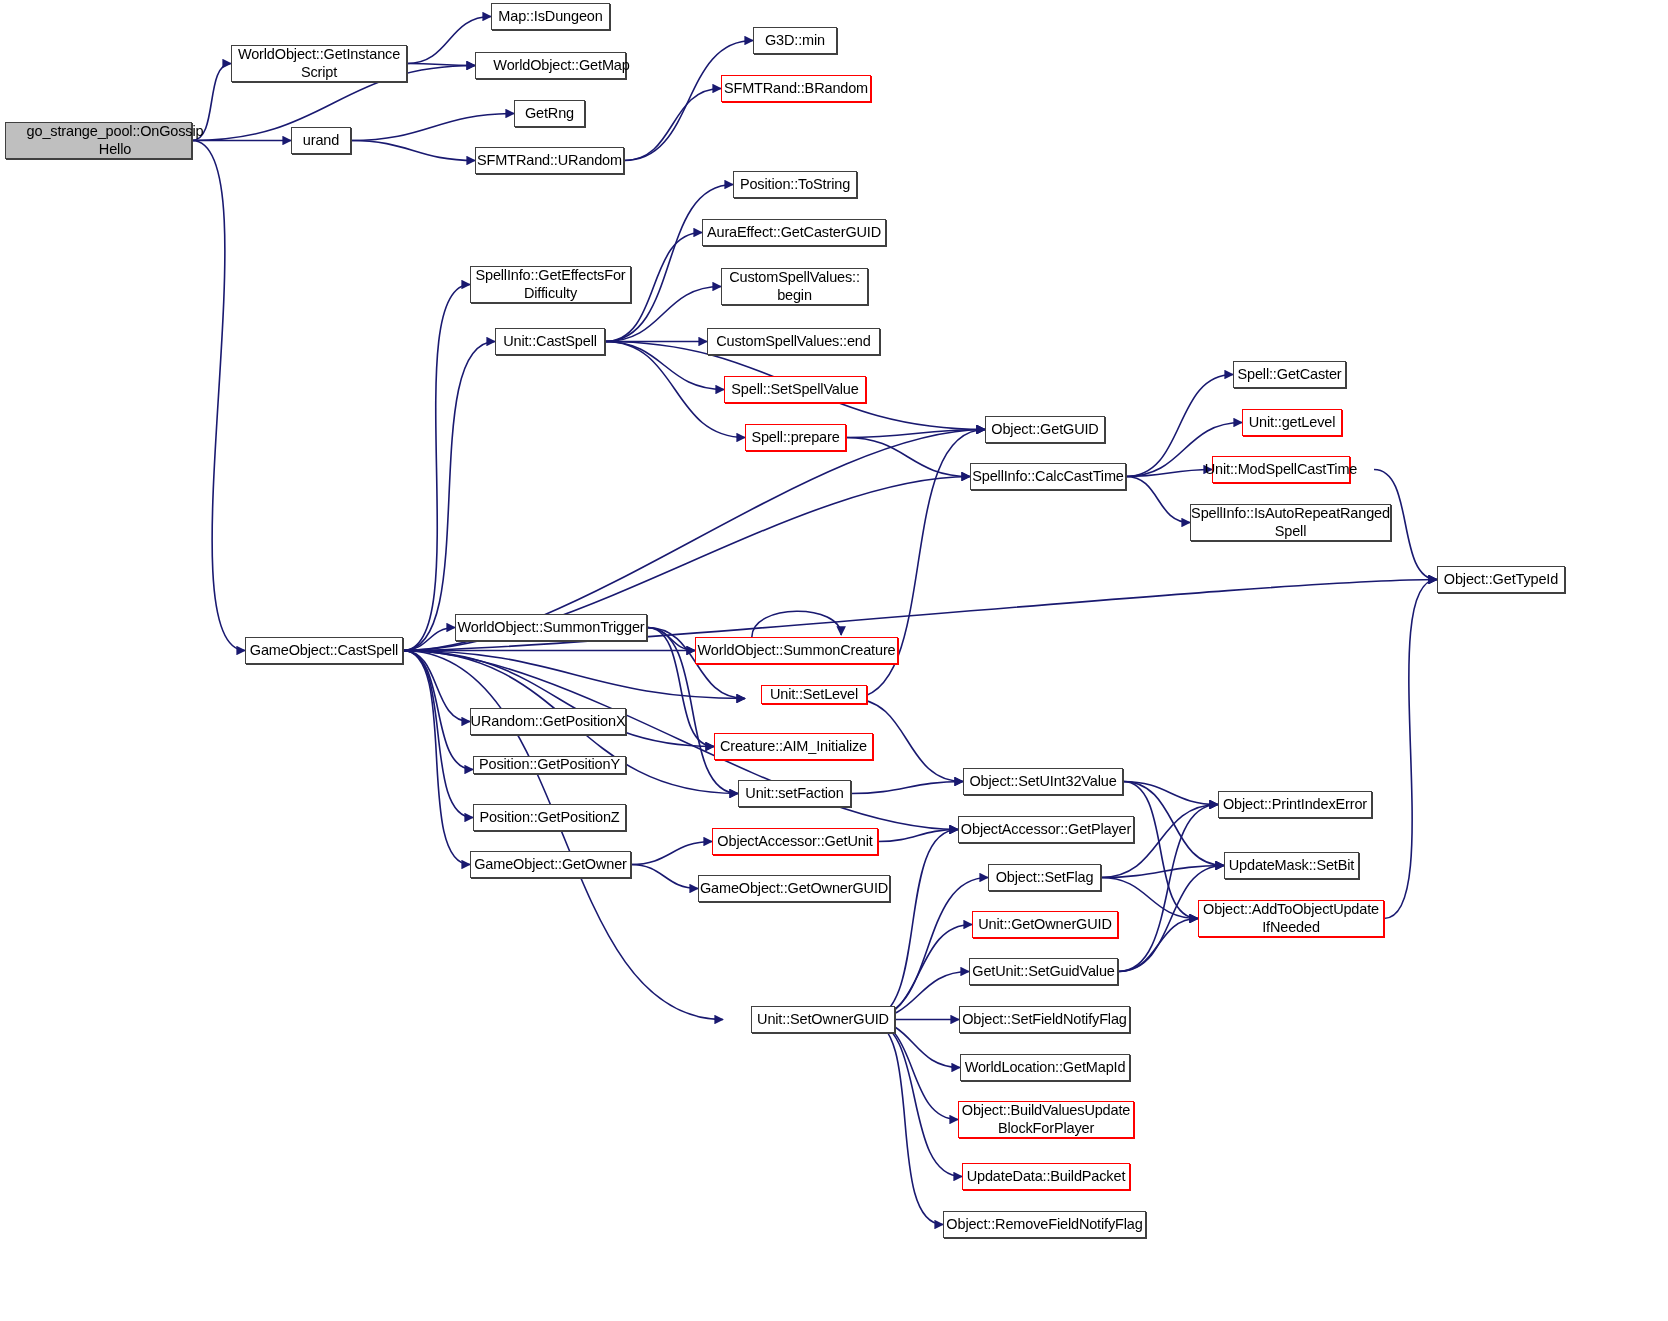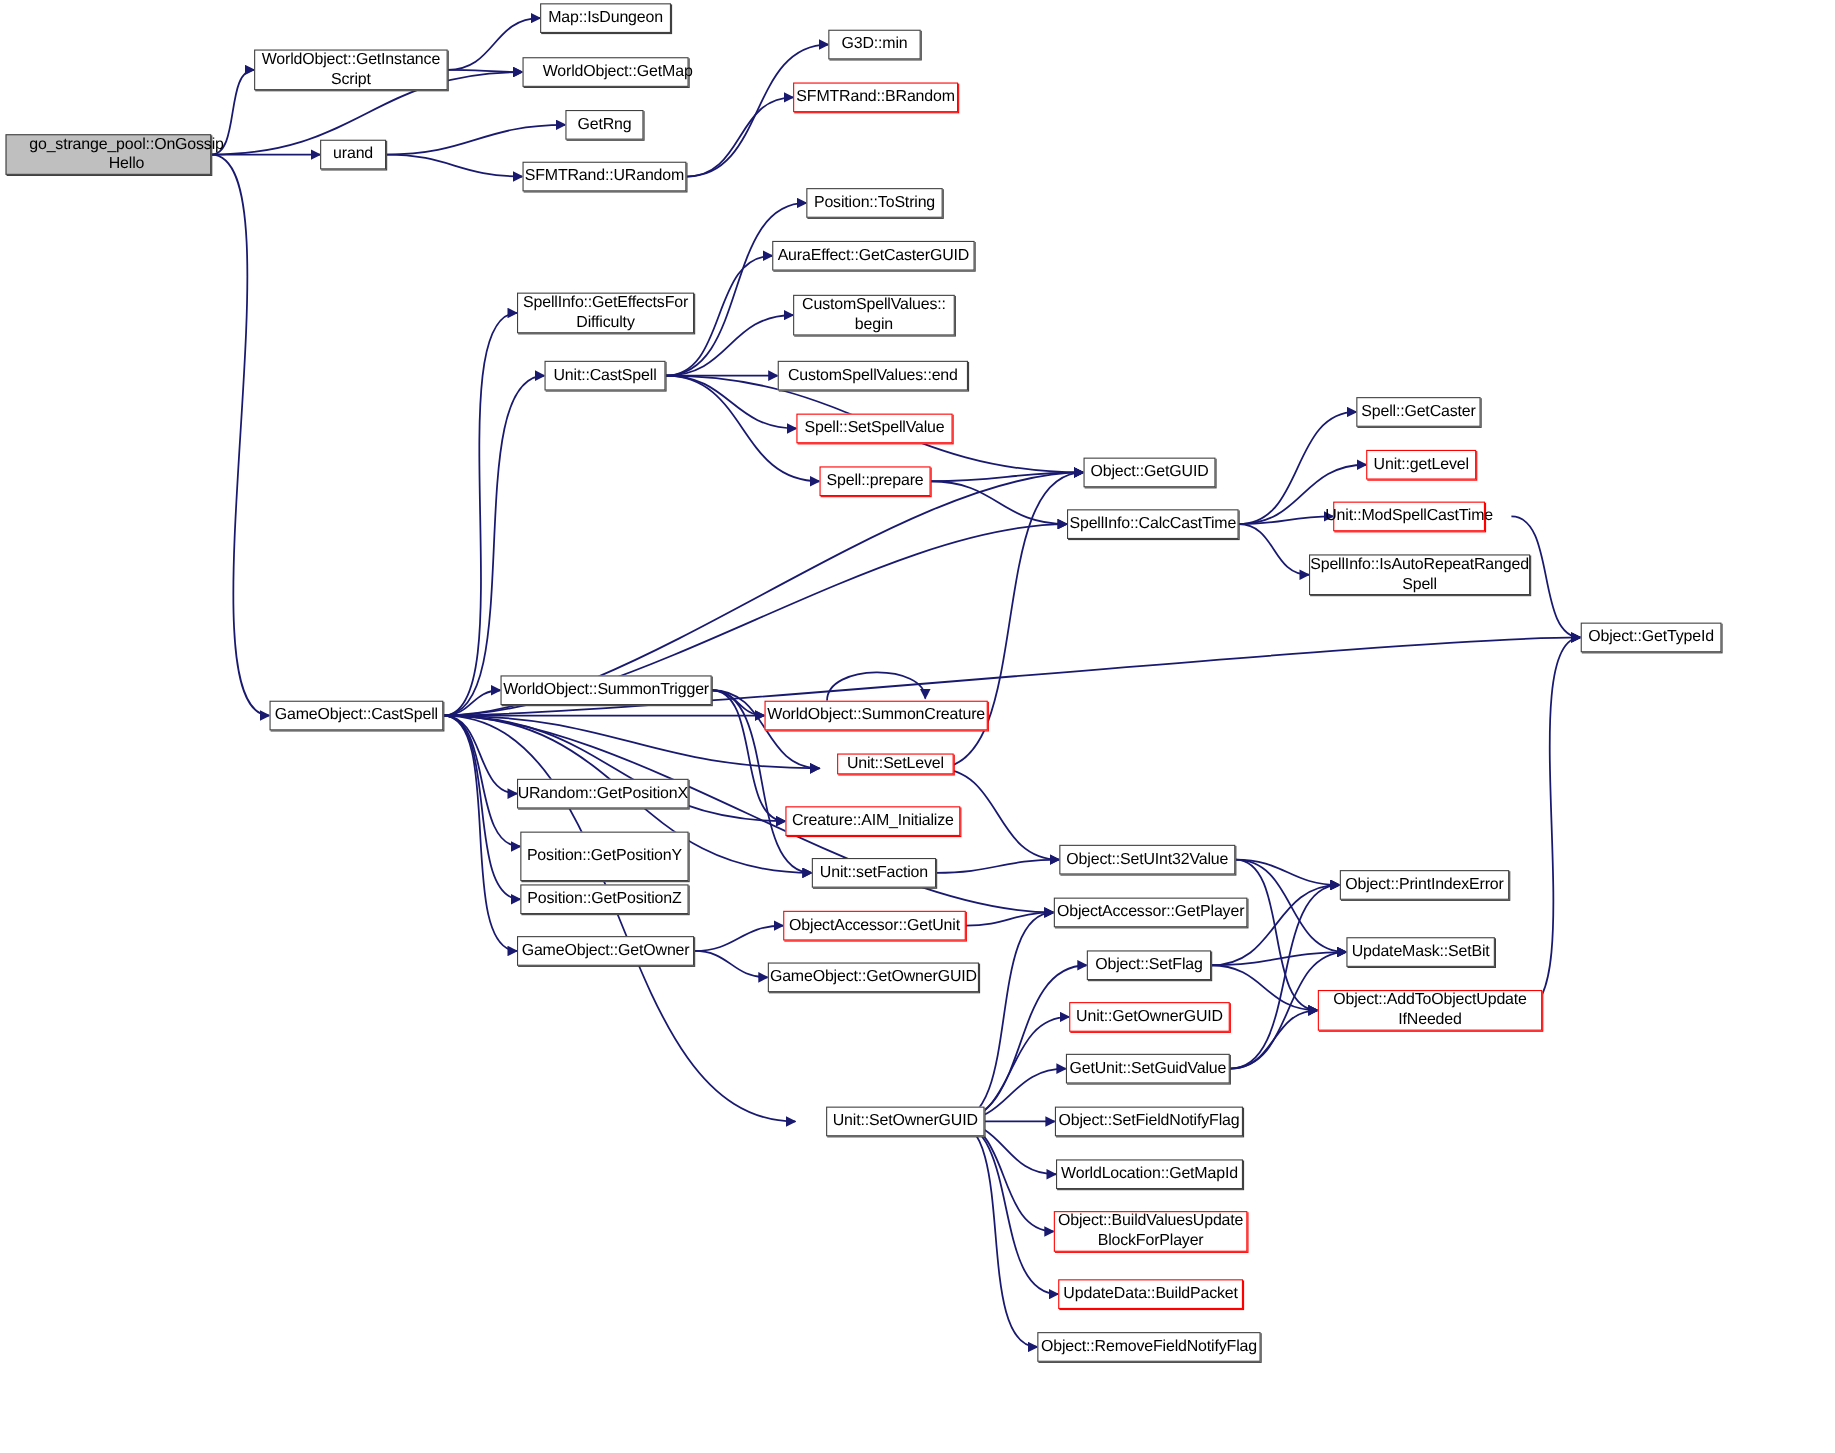--- a/index.html
+++ b/index.html
@@ -171,33 +171,33 @@
       <div class="node red" style="left: 1212px; top: 456px; width: 138px; height: 27px;">Unit::ModSpellCastTime</div>
       <div class="node" style="left: 1190px; top: 504px; width: 201px; height: 37px;">SpellInfo::IsAutoRepeatRanged
 Spell</div>
       <div class="node" style="left: 1437px; top: 566px; width: 128px; height: 27px;">Object::GetTypeId</div>
       <div class="node" style="left: 245px; top: 637px; width: 158px; height: 27px;">GameObject::CastSpell</div>
       <div class="node" style="left: 455px; top: 614px; width: 192px; height: 27px;">WorldObject::SummonTrigger</div>
       <div class="node red" style="left: 695px; top: 637px; width: 203px; height: 27px;">WorldObject::SummonCreature</div>
       <div class="node red" style="left: 745px; top: 685px; width: 106px; height: 19px; margin-left: 16px;">Unit::SetLevel</div>
       <div class="node" style="left: 470px; top: 708px; width: 156px; height: 27px;">URandom::GetPositionX</div>
       <div class="node red" style="left: 714px; top: 733px; width: 159px; height: 27px;">Creature::AIM_Initialize</div>
-      <div class="node" style="left: 473px; top: 756px; width: 153px; height: 45px;">Position::GetPositionY</div>
+      <div class="node" style="left: 473px; top: 756px; width: 153px; height: 18px;">Position::GetPositionY</div>
       <div class="node" style="left: 738px; top: 780px; width: 113px; height: 27px;">Unit::setFaction</div>
       <div class="node" style="left: 963px; top: 768px; width: 160px; height: 27px;">Object::SetUInt32Value</div>
       <div class="node" style="left: 1218px; top: 791px; width: 154px; height: 27px;">Object::PrintIndexError</div>
       <div class="node" style="left: 473px; top: 804px; width: 153px; height: 27px;">Position::GetPositionZ</div>
       <div class="node red" style="left: 712px; top: 828px; width: 166px; height: 27px;">ObjectAccessor::GetUnit</div>
       <div class="node" style="left: 958px; top: 816px; width: 176px; height: 27px;">ObjectAccessor::GetPlayer</div>
       <div class="node" style="left: 470px; top: 851px; width: 161px; height: 27px;">GameObject::GetOwner</div>
       <div class="node" style="left: 988px; top: 864px; width: 113px; height: 27px;">Object::SetFlag</div>
       <div class="node" style="left: 1224px; top: 852px; width: 135px; height: 27px;">UpdateMask::SetBit</div>
       <div class="node" style="left: 698px; top: 875px; width: 192px; height: 27px;">GameObject::GetOwnerGUID</div>
       <div class="node red" style="left: 972px; top: 911px; width: 146px; height: 27px;">Unit::GetOwnerGUID</div>
-      <div class="node red" style="left: 1198px; top: 900px; width: 204px; height: 37px;">Object::AddToObjectUpdate
+      <div class="node red" style="left: 1198px; top: 900px; width: 186px; height: 37px;">Object::AddToObjectUpdate
 IfNeeded</div>
       <div class="node" style="left: 969px; top: 958px; width: 149px; height: 27px;">GetUnit::SetGuidValue</div>
       <div class="node" style="left: 723px; top: 1006px; width: 144px; height: 27px; margin-left: 28px;">Unit::SetOwnerGUID</div>
       <div class="node" style="left: 959px; top: 1006px; width: 171px; height: 27px;">Object::SetFieldNotifyFlag</div>
       <div class="node" style="left: 960px; top: 1054px; width: 170px; height: 27px;">WorldLocation::GetMapId</div>
       <div class="node red" style="left: 958px; top: 1101px; width: 176px; height: 37px;">Object::BuildValuesUpdate
 BlockForPlayer</div>
       <div class="node red" style="left: 962px; top: 1163px; width: 168px; height: 27px;">UpdateData::BuildPacket</div>
       <div class="node" style="left: 943px; top: 1211px; width: 203px; height: 27px;">Object::RemoveFieldNotifyFlag</div>
     </div>

